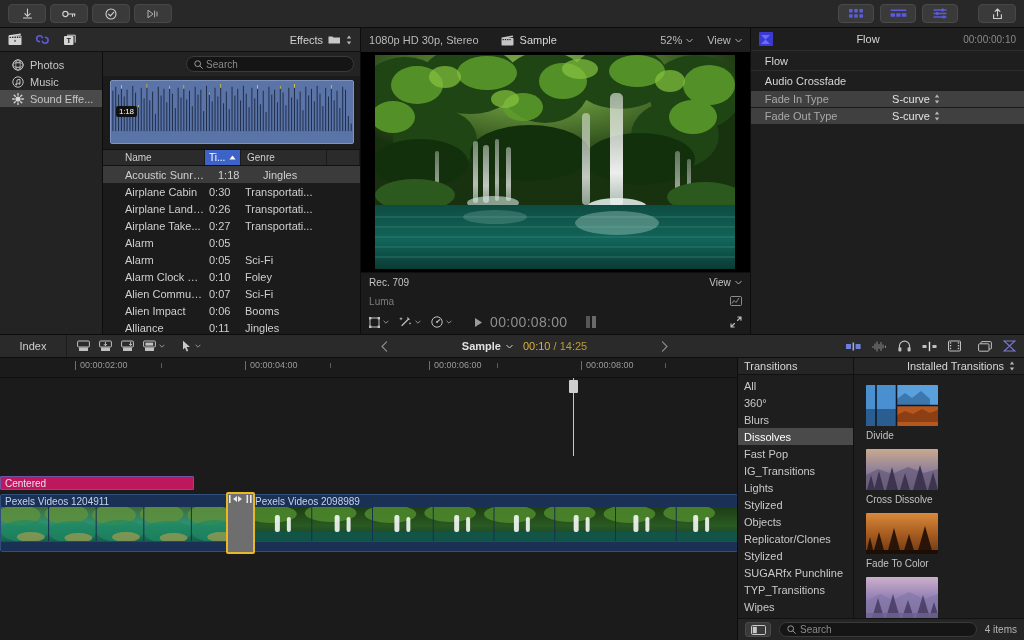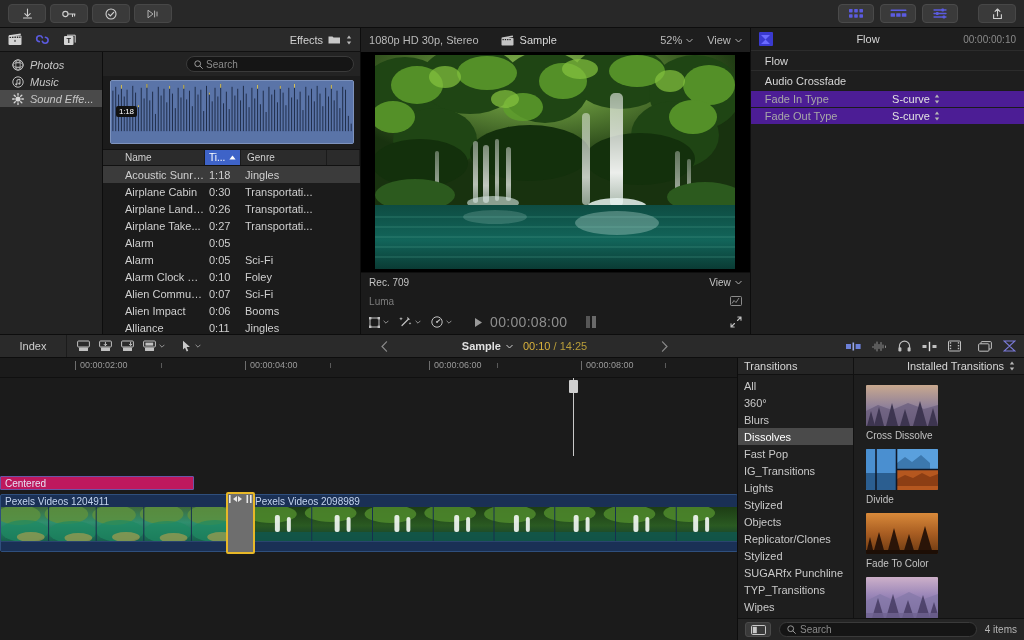--- a/index.html
+++ b/index.html
@@ -38,21 +38,21 @@
   
   .browser{ width:378px; background:#1e1e1e; display:flex; flex-direction:column; border-right:1px solid #0d0d0d; }
   .browser-hdr{
     height:24px; background:#2a2a2a; border-bottom:1px solid #111;
     display:flex; align-items:center; padding:0 8px; gap:14px;
   }
   .bh-icons{ display:flex; gap:13px; align-items:center; }
   .effects-lbl{ margin-left:auto; display:flex; align-items:center; gap:5px; color:#d0d0d0; font-size:11px; }
   .browser-body{ flex:1; display:flex; min-height:0; }
   .bsidebar{ width:103px; background:#232323; padding-top:4px; border-right:1px solid #0d0d0d; }
-  .side-item{ height:17px; display:flex; align-items:center; gap:6px; padding:0 6px 0 12px; color:#c6c6c6; font-size:11px;font-style:italic; }
+  .side-item{ height:17px; display:flex; align-items:center; gap:6px; padding:0 6px 0 12px; color:#c6c6c6; font-size:11px; }
   .side-item.sel{ background:#4a4a4a; }
   .bmain{ flex:1; background:#1b1b1b; display:flex; flex-direction:column; min-width:0; }
   .bsearch-row{ height:24px; display:flex; align-items:center; justify-content:flex-end; padding:0 6px; background:#232323; }
   .searchbox{
     width:168px; height:16px; background:#151515; border:1px solid #3a3a3a; border-radius:8px;
     display:flex; align-items:center; gap:3px; padding:0 7px; color:#8b8b8b; font-size:10px;
   }
   .wave-wrap{ padding:4px 6px 5px 7px; }
   .waveform{
     height:64px; background:#5a74a8; border:1px solid #7e93bd; border-radius:2px;
@@ -66,21 +66,21 @@
     height:17px; background:#2b2b2b; border-top:1px solid #111; border-bottom:1px solid #111;
     display:flex; align-items:center; font-size:10px; color:#cfcfcf;
   }
   .th{ padding:0 6px; height:100%; display:flex; align-items:center; border-right:1px solid #1b1b1b; }
   .th.name{ width:102px; padding-left:22px; }
   .th.time{ width:36px; background:#3e63c8; color:#fff; justify-content:space-between; padding:0 4px; }
   .th.genre{ width:86px; }
   .th.rest{ flex:1; }
   .rows{ flex:1; overflow:hidden; }
   .row{ height:17px; display:flex; align-items:center; font-size:11px; color:#cfcfcf; }
-  .row.sel{ background:#3b3b3b; }
+  .row.sel{ background:#3b3b3b;gap:9px; }
   .c-name{ width:102px; padding-left:22px; overflow:hidden; white-space:nowrap; text-overflow:ellipsis; }
   .c-time{ width:36px; padding-left:4px; }
   .c-genre{ width:86px; padding-left:4px; overflow:hidden; white-space:nowrap; text-overflow:ellipsis; }
 
   
   .viewer{ width:408px; background:#1b1b1b; display:flex; flex-direction:column; border-right:1px solid #0d0d0d; }
   .v-hdr{ height:24px; display:flex; align-items:center; padding:0 8px; font-size:11px; color:#b9b9b9; background:#1e1e1e; }
   .v-fmt{ }
   .v-center{ margin-left:22px; display:flex; align-items:center; gap:6px; color:#d8d8d8; }
   .v-right{ margin-left:auto; display:flex; align-items:center; gap:14px; }
@@ -90,21 +90,21 @@
   .v-ctrls{ height:24px; background:#1b1b1b; display:flex; align-items:center; padding:0 8px; gap:10px; }
   .v-tc{ color:#8e8e8e; font-size:14px; letter-spacing:0.3px; font-family:"Liberation Sans",sans-serif; }
 
   
   .inspector{ width:286px; background:#1e1e1e; display:flex; flex-direction:column; }
   .i-hdr{ height:22px; display:flex; align-items:center; padding:0 8px; gap:8px; background:#1e1e1e; }
   .i-icon{ width:14px; height:14px; background:#3a3ad0; display:flex; align-items:center; justify-content:center; border-radius:1px; }
   .i-title{ flex:1; text-align:center; font-size:11px; color:#d6d6d6; }
   .i-tc{ font-size:10px; color:#8a8a8a; }
   .i-sect{ height:20px; display:flex; align-items:center; padding:0 14px; font-size:11px; color:#d6d6d6; border-top:1px solid #2c2c2c; }
-  .i-row{ height:17px; display:flex; align-items:center; padding:0 14px; font-size:11px; background:#4c1d95; border-top:1px solid #1b1b1b; }
+  .i-row{ height:17px; display:flex; align-items:center; padding:0 14px; font-size:11px; background:#404040; border-top:1px solid #1b1b1b; }
   .i-lbl{ color:#a8a8a8; }
   .i-val{ margin-left:auto; display:flex; align-items:center; gap:4px; color:#e2e2e2; padding-right:70px; }
 
   
   .tl-bar{ height:24px; background:#2a2a2a; border-top:1px solid #0d0d0d; border-bottom:1px solid #0d0d0d;
            display:flex; align-items:center; flex-shrink:0; }
   .tl-index{ width:66px; text-align:center; font-size:11px; color:#cfcfcf; }
   .tl-tools{ display:flex; align-items:center; gap:9px; padding:0 10px; border-left:1px solid #1b1b1b; height:100%; }
   .tl-center{ flex:1; display:flex; align-items:center; justify-content:center; gap:10px; }
   .tl-proj{ display:flex; align-items:center; gap:5px; font-size:11px; color:#e0e0e0; font-weight:bold; }
@@ -914,57 +914,57 @@
             <div class="tr-cat">Replicator/Clones</div>
             <div class="tr-cat">Stylized</div>
             <div class="tr-cat">SUGARfx Punchline</div>
             <div class="tr-cat">TYP_Transitions</div>
             <div class="tr-cat">Wipes</div>
           </div>
         <div class="tr-grid" id="tr-grid">
             <div class="tr-item">
               <div class="tr-thumb">
                 <svg viewBox="0 0 72 41" preserveAspectRatio="none">
+      <rect width="72" height="41" fill="#2f6ea8"></rect>
+      <rect x="0" y="0" width="30" height="41" fill="#4a8fd0"></rect>
+      <rect x="0" y="24" width="30" height="17" fill="#2b5e90"></rect>
+      <rect x="31" y="0" width="41" height="20" fill="#5aa0dd"></rect>
+      <path d="M31 14l8-6 7 5 9-7 9 8v6H31z" fill="#3c78ae"></path>
+      <rect x="31" y="21" width="41" height="20" fill="#b5571f"></rect>
+      <path d="M31 30l8-4 8 3 9-5 8 4 8-3v12H31z" fill="#8c3e14"></path>
+      <g stroke="#101828" stroke-width="1.6">
+                    <path d="M10 0v41M30.5 0v41M31 20.5h41"></path>
+                  </g>
+    </svg>
+              </div>
+              <div class="tr-name">Divide</div>
+            </div>
+            <div class="tr-item">
+              <div class="tr-thumb">
+                <svg viewBox="0 0 72 41" preserveAspectRatio="none">
       <defs>
                     <linearGradient id="td1" x1="0" y1="0" x2="0" y2="1">
                       <stop offset="0%" stop-color="#c9a98f"></stop>
                       <stop offset="55%" stop-color="#8d7f9a"></stop>
                       <stop offset="100%" stop-color="#5a4e6b"></stop>
                     </linearGradient>
                   </defs>
       <rect width="72" height="41" fill="url(#td1)"></rect>
       <path d="M0 26l12-6 14 5 16-7 16 6 14-4v21H0z" fill="#6b5f7e" opacity="0.8"></path>
       <g fill="#3d3550">
                     <path d="M8 41l5-19 5 19z"></path>
                     <path d="M20 41l6-23 6 23z"></path>
                     <path d="M34 41l5-17 5 17z"></path>
                     <path d="M47 41l7-25 7 25z"></path>
                     <path d="M62 41l5-18 5 18z"></path>
                     <path d="M1 41l4-15 4 15z"></path>
                   </g>
     </svg>
               </div>
               <div class="tr-name">Cross Dissolve</div>
-            </div>
-            <div class="tr-item">
-              <div class="tr-thumb">
-                <svg viewBox="0 0 72 41" preserveAspectRatio="none">
-      <rect width="72" height="41" fill="#2f6ea8"></rect>
-      <rect x="0" y="0" width="30" height="41" fill="#4a8fd0"></rect>
-      <rect x="0" y="24" width="30" height="17" fill="#2b5e90"></rect>
-      <rect x="31" y="0" width="41" height="20" fill="#5aa0dd"></rect>
-      <path d="M31 14l8-6 7 5 9-7 9 8v6H31z" fill="#3c78ae"></path>
-      <rect x="31" y="21" width="41" height="20" fill="#b5571f"></rect>
-      <path d="M31 30l8-4 8 3 9-5 8 4 8-3v12H31z" fill="#8c3e14"></path>
-      <g stroke="#101828" stroke-width="1.6">
-                    <path d="M10 0v41M30.5 0v41M31 20.5h41"></path>
-                  </g>
-    </svg>
-              </div>
-              <div class="tr-name">Divide</div>
             </div>
             <div class="tr-item">
               <div class="tr-thumb">
                 <svg viewBox="0 0 72 41" preserveAspectRatio="none">
       <defs>
                     <linearGradient id="td3" x1="0" y1="0" x2="0" y2="1">
                       <stop offset="0%" stop-color="#d98a3a"></stop>
                       <stop offset="50%" stop-color="#a85d22"></stop>
                       <stop offset="100%" stop-color="#6d3a12"></stop>
                     </linearGradient>

